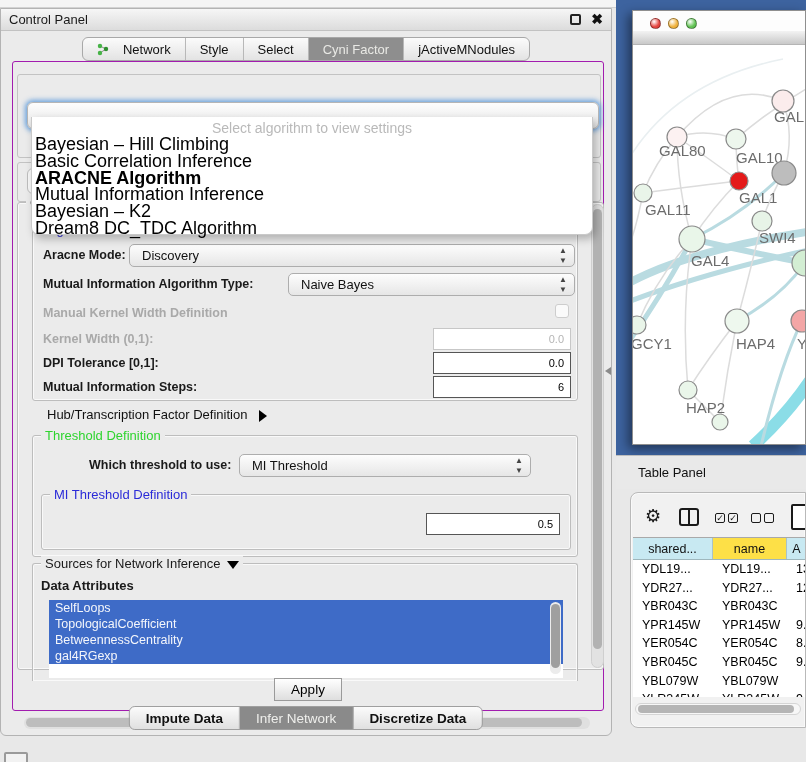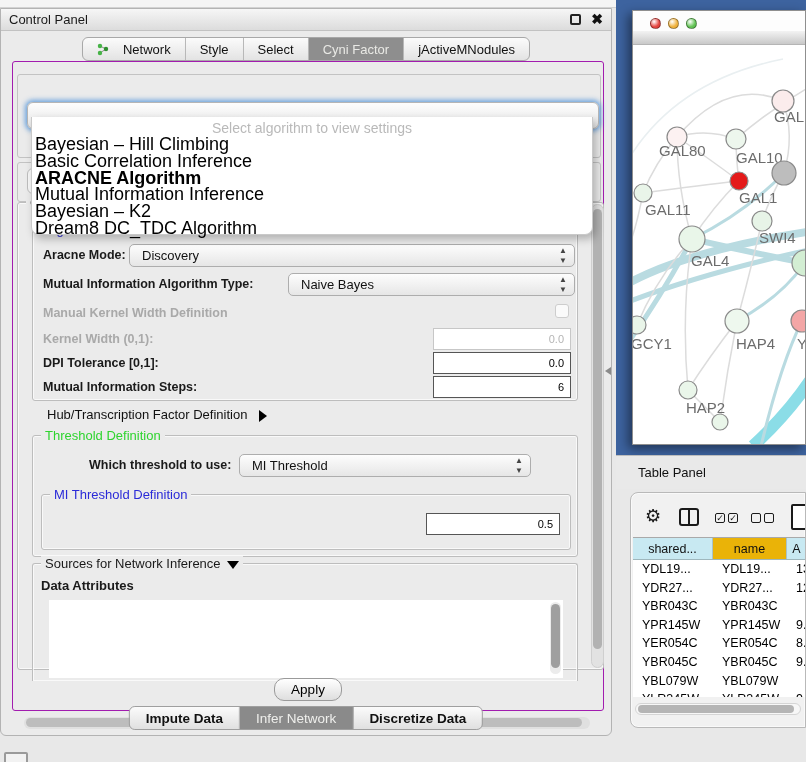--- a/index.html
+++ b/index.html
@@ -66,21 +66,21 @@
   .attr-item { background:#3e6bc7; color:#f4f6fb; font-size:12.5px; line-height:16px; padding-left:6px; white-space:nowrap; }
   .attr-sb { position:absolute; right:2px; top:2px; width:11px; height:72px; background:#ececec; border-radius:6px; }
   .attr-sb .thumb { position:absolute; left:1px; top:2px; width:9px; height:64px; background:#9f9f9f; border-radius:5px; }
 
   
   .v-scroll { position:absolute; left:578px; top:142px; width:13px; height:464px; background:#e2e2e2; border-radius:7px; border:1px solid #cfcfcf; }
   .v-scroll .thumb { position:absolute; left:1px; top:4px; width:9px; height:440px; background:#b2b2b2; border-radius:5px; }
   .h-scroll { position:absolute; left:6px; top:514px; width:566px; height:12px; background:#e0e0e0; border-radius:6px; }
   .h-scroll .thumb { position:absolute; left:2px; top:1px; width:556px; height:9px; background:#bdbdbd; border-radius:5px; }
 
-  .apply-btn { position:absolute; left:50%; transform:translateX(-50%); top:616px; width:68px; height:23px; border:1px solid #9a9a9a; border-radius:10px; background:linear-gradient(#ffffff,#dedede); font-size:13.5px; text-align:center; line-height:21px; color:#000; }
+  .apply-btn { position:absolute; left:50%; transform:translateX(-50%); top:616px; width:68px; height:23px; border:1px solid #9a9a9a; border-radius:0; background:linear-gradient(#ffffff,#dedede); font-size:13.5px; text-align:center; line-height:21px; color:#000; }
 
   .bot-tabstrip { position:absolute; top:697px; left:50%; transform:translateX(-50%); display:flex; border:1px solid #9f9f9f; border-radius:6px; overflow:hidden; background:linear-gradient(#fbfbfb,#e0e0e0); height:24px; }
   .bot-tab { padding:4px 16px 0 16px; font-size:13.5px; font-weight:bold; color:#111; border-right:1px solid #b8b8b8; white-space:nowrap; }
   .bot-tab:last-child { border-right:none; }
   .bot-tab.selected { background:#8a8a8a; color:#efefec; font-weight:normal; }
 
   .splitter-arrow { position:absolute; left:605px; top:367px; width:0; height:0; border-right:6px solid #8a8a8a; border-top:4px solid transparent; border-bottom:4px solid transparent; }
   .corner-btn { position:absolute; left:4px; top:752px; width:24px; height:16px; border:2px solid #9a9a9a; background:#f2f2f2; border-radius:2px; }
 
   
@@ -102,21 +102,21 @@
   .col-ico::after { content:""; position:absolute; left:7px; top:0; width:2px; height:14px; background:#1a1a1a; }
   .cb-pair { left:84px; top:12px; display:flex; gap:3px; }
   .cb-pair2 { left:120px; top:12px; display:flex; gap:3px; }
   .cb { width:10px; height:10px; border:1.5px solid #1a1a1a; border-radius:2px; font-size:9px; line-height:9px; text-align:center; }
   .doc-ico { left:160px; top:3px; width:22px; height:26px; border:2px solid #1a1a1a; border-radius:2px; background:#fff; }
 
   .tp-table { position:absolute; left:2px; top:44px; width:174px; height:160px; background:#fff; border-top:1px solid #a9a9a9; overflow:hidden; }
   .tp-header { display:flex; height:22px; border-bottom:1px solid #9fb7bd; }
   .tp-header .hc { font-size:12.5px; color:#111; text-align:center; line-height:22px; border-right:1px solid #a9c3c9; overflow:hidden; white-space:nowrap; }
   .hc.hl { background:#c8e9f2; }
-  .hc.plain { background:#eab308; }
+  .hc.plain { background:#fde047; }
   .trow { display:flex; height:18.6px; font-size:12.5px; color:#000; }
   .trow .tc { overflow:hidden; white-space:nowrap; padding-left:9px; line-height:18.6px; }
   .tp-hscroll { position:absolute; left:4px; top:210px; width:166px; height:12px; background:#f7f7f7; border:1px solid #d5d5d5; border-radius:6px; }
   .tp-hscroll .thumb { position:absolute; left:2px; top:1px; width:156px; height:8px; background:#b5b5b5; border-radius:4px; }
 </style>
 </head>
 <body>
 
 <div class="top-strip"></div>
 
@@ -221,20 +221,26 @@
           <div class="field en" style="left:384px; top:18px; width:134px;">0.5</div>
         </div>
       </div>
 
       <div class="grp src-def">
         <span class="grp-title t-black">
           <span>Sources for Network Inference</span><span class="src-arrow"></span>
         </span>
         <span class="lbl" style="left:8px; top:14px; font-size:13px;">Data Attributes</span>
         <div class="attr-list">
+          <div>
+              <div class="attr-item">SelfLoops</div>
+              <div class="attr-item">TopologicalCoefficient</div>
+              <div class="attr-item">BetweennessCentrality</div>
+              <div class="attr-item">gal4RGexp</div>
+            </div>
           <div class="attr-sb">
               <div class="thumb"></div>
             </div>
         </div>
       </div>
 
       <div class="h-scroll">
           <div class="thumb"></div>
         </div>
     </div>

